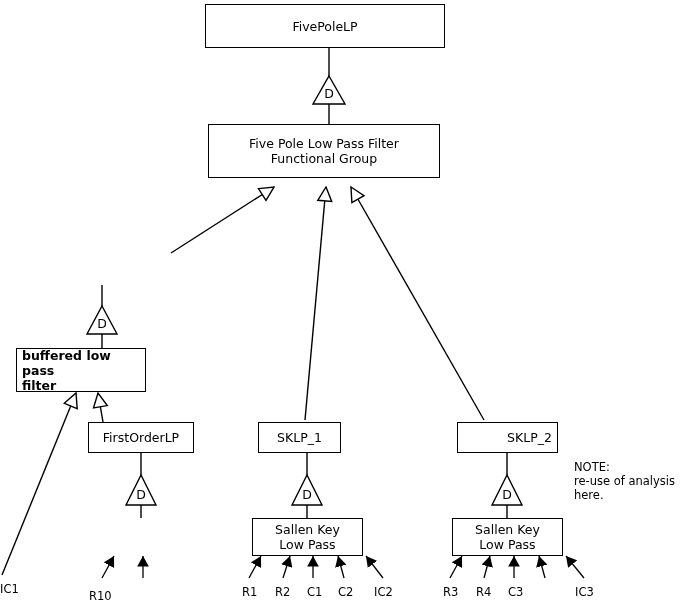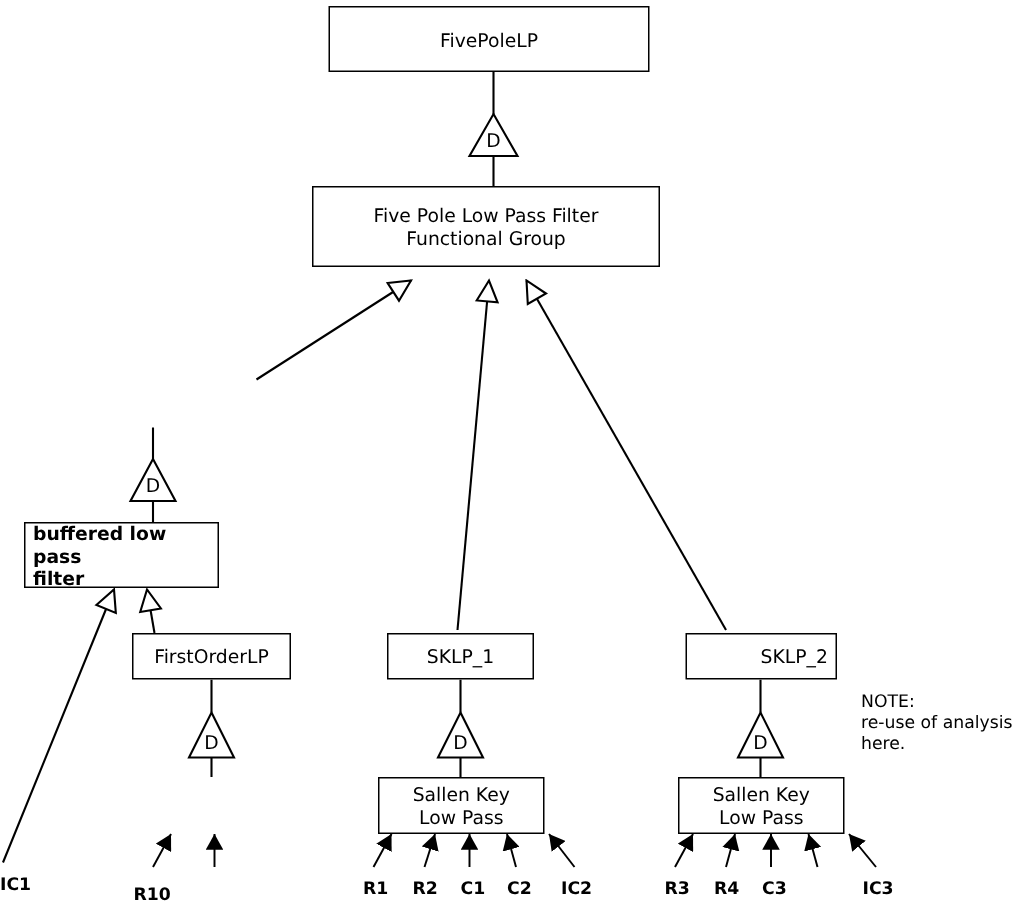--- a/index.html
+++ b/index.html
@@ -43,21 +43,20 @@
     text-align: left;
     padding-left: 5px;
     font-weight: bold;
   }
   .pin-label {
     position: absolute;
     font-size: 11.5px;
     color: #000000;
     z-index: 3;
     white-space: nowrap;
-    font-weight: bold;
   }
   .note {
     position: absolute;
     font-size: 11.5px;
     line-height: 14px;
     color: #000000;
     white-space: pre-line;
     z-index: 3;
   }
 </style>
@@ -125,33 +124,33 @@
       <line x1="545" y1="578" x2="539" y2="556" marker-end="url(#solidArrow)"></line>
       <line x1="584" y1="578" x2="566" y2="556" marker-end="url(#solidArrow)"></line>
     </g>
   <text x="329" y="98" text-anchor="middle" font-family="&quot;DejaVu Sans&quot;, &quot;Liberation Sans&quot;, sans-serif" font-size="12.5" fill="#000000">D</text>
       <text x="102" y="328" text-anchor="middle" font-family="&quot;DejaVu Sans&quot;, &quot;Liberation Sans&quot;, sans-serif" font-size="12.5" fill="#000000">D</text>
       <text x="141" y="499" text-anchor="middle" font-family="&quot;DejaVu Sans&quot;, &quot;Liberation Sans&quot;, sans-serif" font-size="12.5" fill="#000000">D</text>
       <text x="307" y="499" text-anchor="middle" font-family="&quot;DejaVu Sans&quot;, &quot;Liberation Sans&quot;, sans-serif" font-size="12.5" fill="#000000">D</text>
       <text x="507" y="499" text-anchor="middle" font-family="&quot;DejaVu Sans&quot;, &quot;Liberation Sans&quot;, sans-serif" font-size="12.5" fill="#000000">D</text>
     </svg>
 
-  <div class="node" style="left:219px; top:4px; width:214px; height:44px;">FivePoleLP</div>
+  <div class="node" style="left:205px; top:4px; width:240px; height:44px;">FivePoleLP</div>
 
   <div class="node" style="left:208px; top:124px; width:232px; height:54px;">Five Pole Low Pass Filter
 Functional Group</div>
 
 
   <div class="node left-align" style="left:16px; top:348px; width:130px; height:44px;">buffered low pass
 filter</div>
 
   <div class="node" style="left:88px; top:422px; width:106px; height:31px;">FirstOrderLP</div>
 
 
-  <div class="node" style="left:258px; top:422px; width:98px; height:31px;">SKLP_1</div>
+  <div class="node" style="left:258px; top:422px; width:83px; height:31px;">SKLP_1</div>
 
   <div class="node" style="left:252px; top:518px; width:111px; height:38px;">Sallen Key
 Low Pass</div>
 
   <div class="node" style="left:457px; top:422px; width:101px; height:31px;padding-left:44px;">SKLP_2</div>
 
   <div class="node" style="left:452px; top:518px; width:111px; height:38px;">Sallen Key
 Low Pass</div>
 
   <span class="pin-label" style="left:0px; top:582px;">IC1</span>

